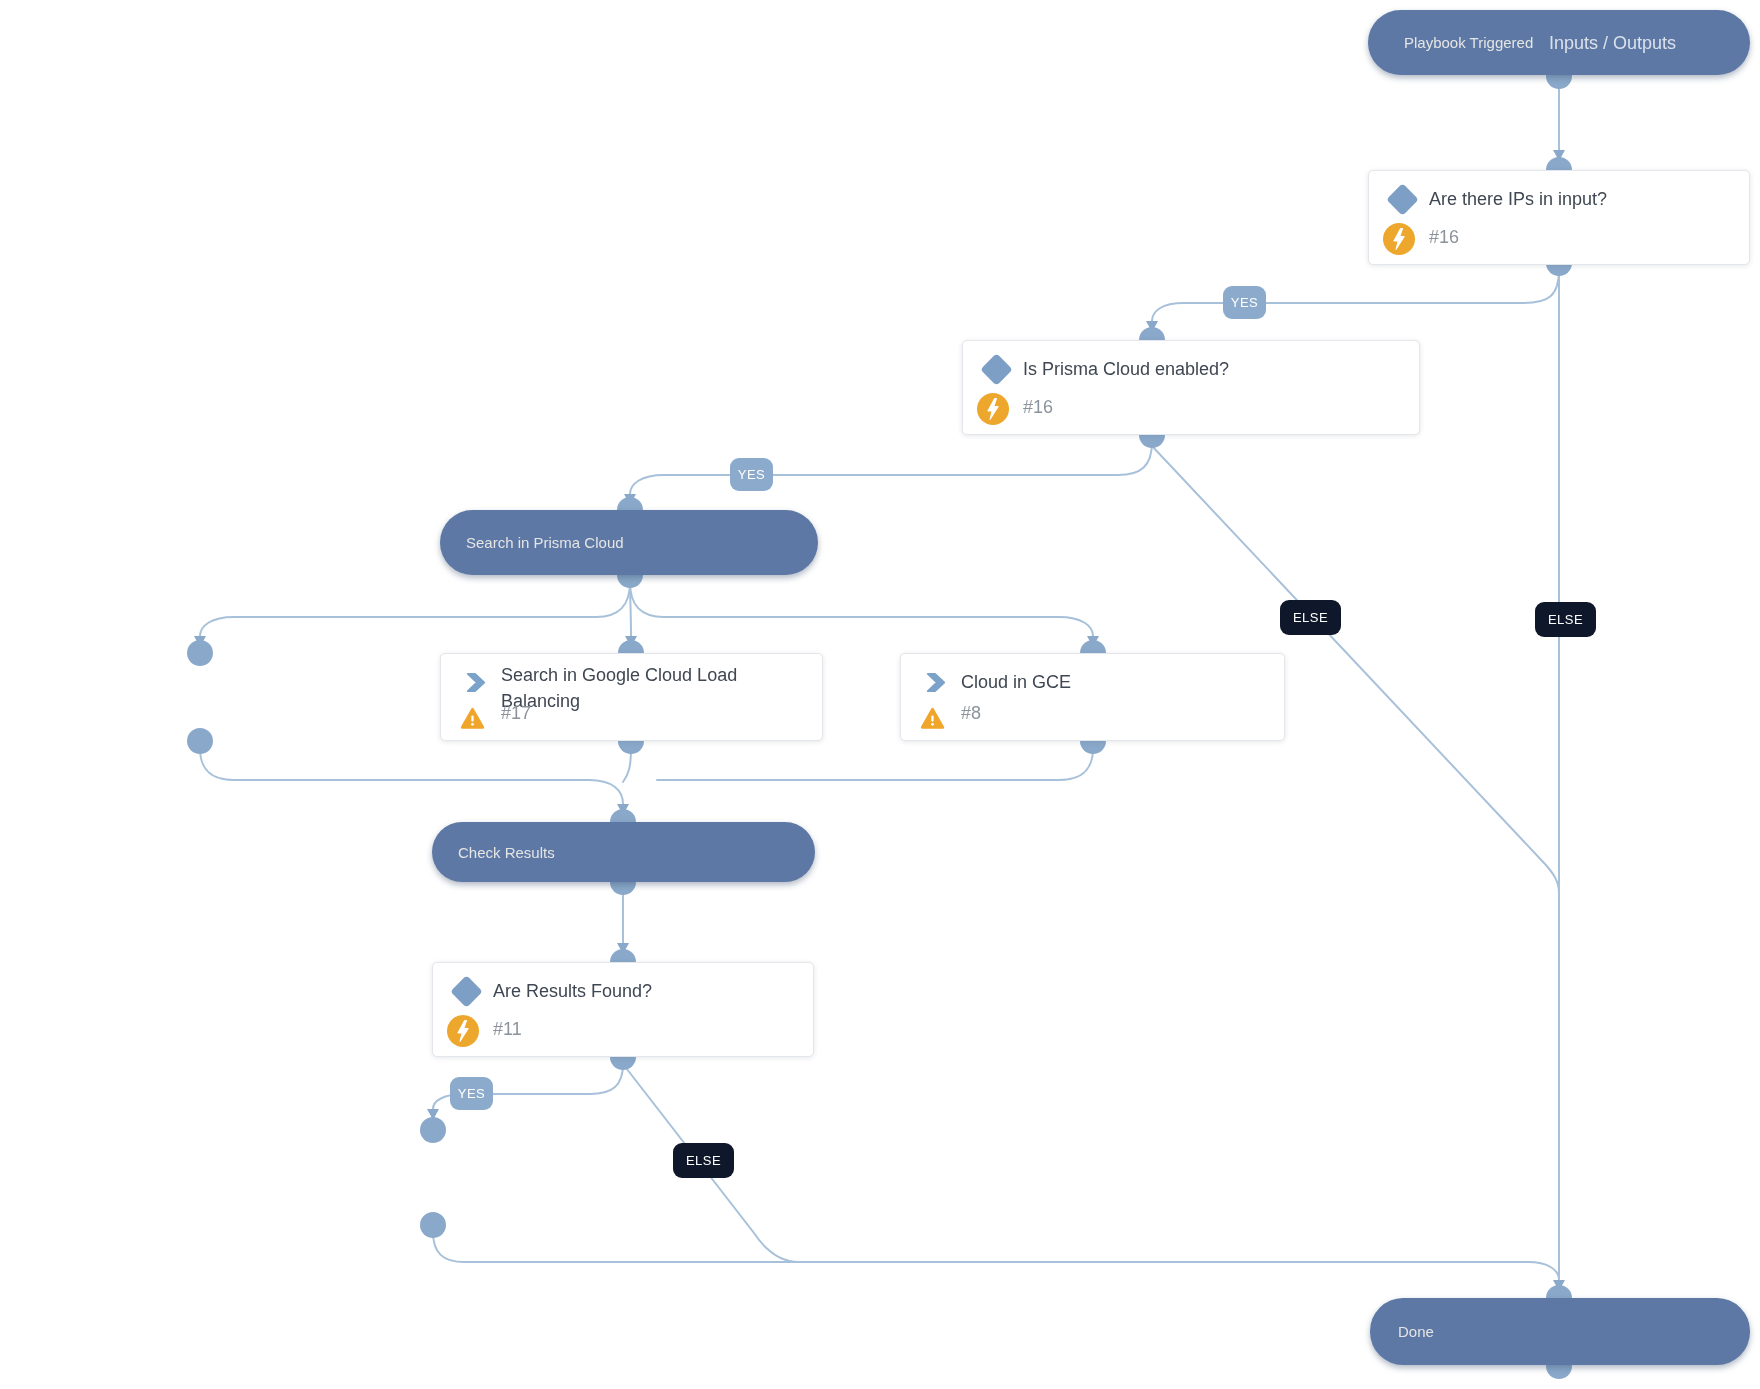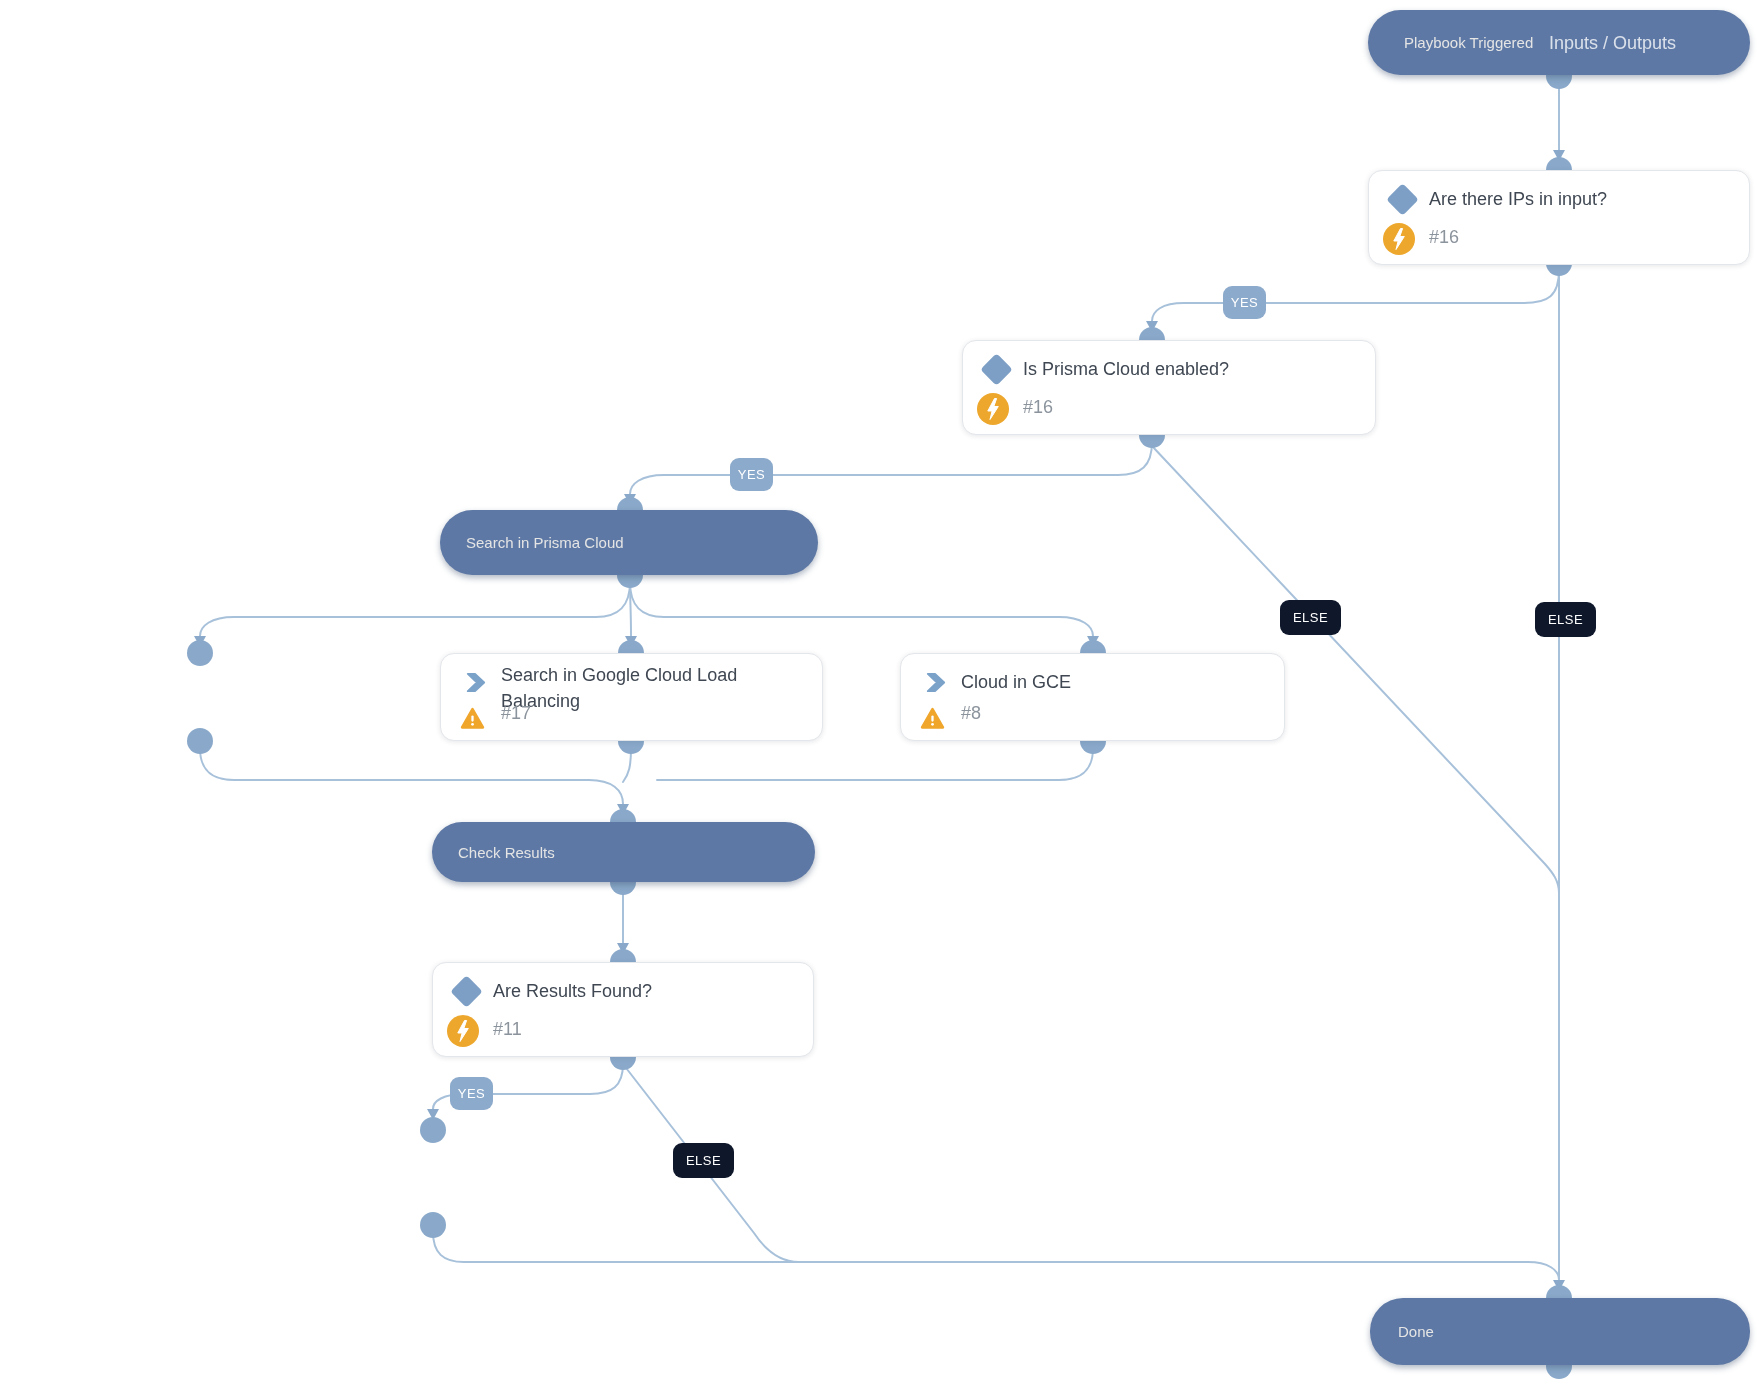--- a/index.html
+++ b/index.html
@@ -11,21 +11,21 @@
   .node{position:absolute;z-index:2;box-sizing:border-box;}
   .pill{
     background:#5d78a4;border-radius:33px;color:#fff;
     box-shadow:0 3px 6px rgba(60,80,110,.4);
     display:flex;align-items:center;
   }
   .pill .pill-title{font-size:15px;color:#e5e5e5;}
   .pill .io-link{position:absolute;right:74px;top:50%;transform:translateY(-50%);
     font-size:18px;color:rgba(255,255,255,.78);cursor:pointer;}
   .card{
-    background:#ffffff;border:1px solid #e3e6ea;border-radius:14px;
+    background:#ffffff;border:1px solid #e3e6ea;border-radius:5px;
     box-shadow:0 1px 5px rgba(40,50,70,.12);
   }
   .card .title{
     position:absolute;left:60px;top:15px;font-size:18px;line-height:26px;
     color:#3f4752;max-width:300px;
   }
   .card .task-id{
     position:absolute;left:60px;bottom:16px;font-size:18px;color:#8b939c;
   }
   .diamond{
@@ -110,21 +110,21 @@
   <div class="node card" style="left:1368px;top:170px;width:382px;height:95px;">
     <span class="diamond"></span>
     <div class="title">Are there IPs in input?</div>
     <svg class="bolt-icon" viewBox="0 0 32 32">
       <circle cx="16" cy="16" r="16" fill="#eda72d"></circle>
       <path d="M17.5 5.5 L10.8 18 h4.3 L13 26.5 L21.3 13.5 h-4.5 L19.6 5.5 Z" fill="#fff" stroke="#fff" stroke-width="1" stroke-linejoin="round"></path>
     </svg>
     <span class="task-id">#16</span>
   </div>
 
-  <div class="node card" style="left:962px;top:340px;width:414px;height:95px;">
+  <div class="node card" style="left:962px;top:340px;width:458px;height:95px;">
     <span class="diamond"></span>
     <div class="title">Is Prisma Cloud enabled?</div>
     <svg class="bolt-icon" viewBox="0 0 32 32">
       <circle cx="16" cy="16" r="16" fill="#eda72d"></circle>
       <path d="M17.5 5.5 L10.8 18 h4.3 L13 26.5 L21.3 13.5 h-4.5 L19.6 5.5 Z" fill="#fff" stroke="#fff" stroke-width="1" stroke-linejoin="round"></path>
     </svg>
     <span class="task-id">#16</span>
   </div>
 
   <div class="node pill" style="left:440px;top:510px;width:378px;height:65px;padding-left:26px;">

